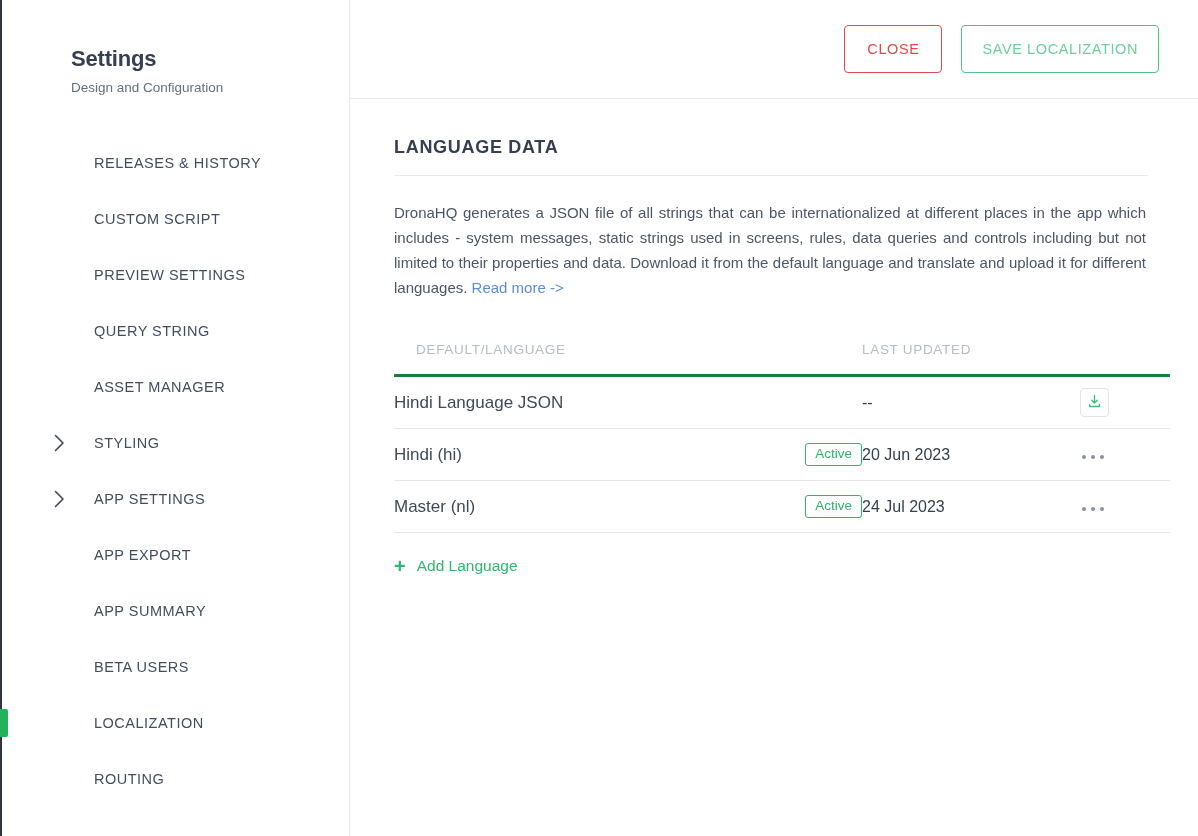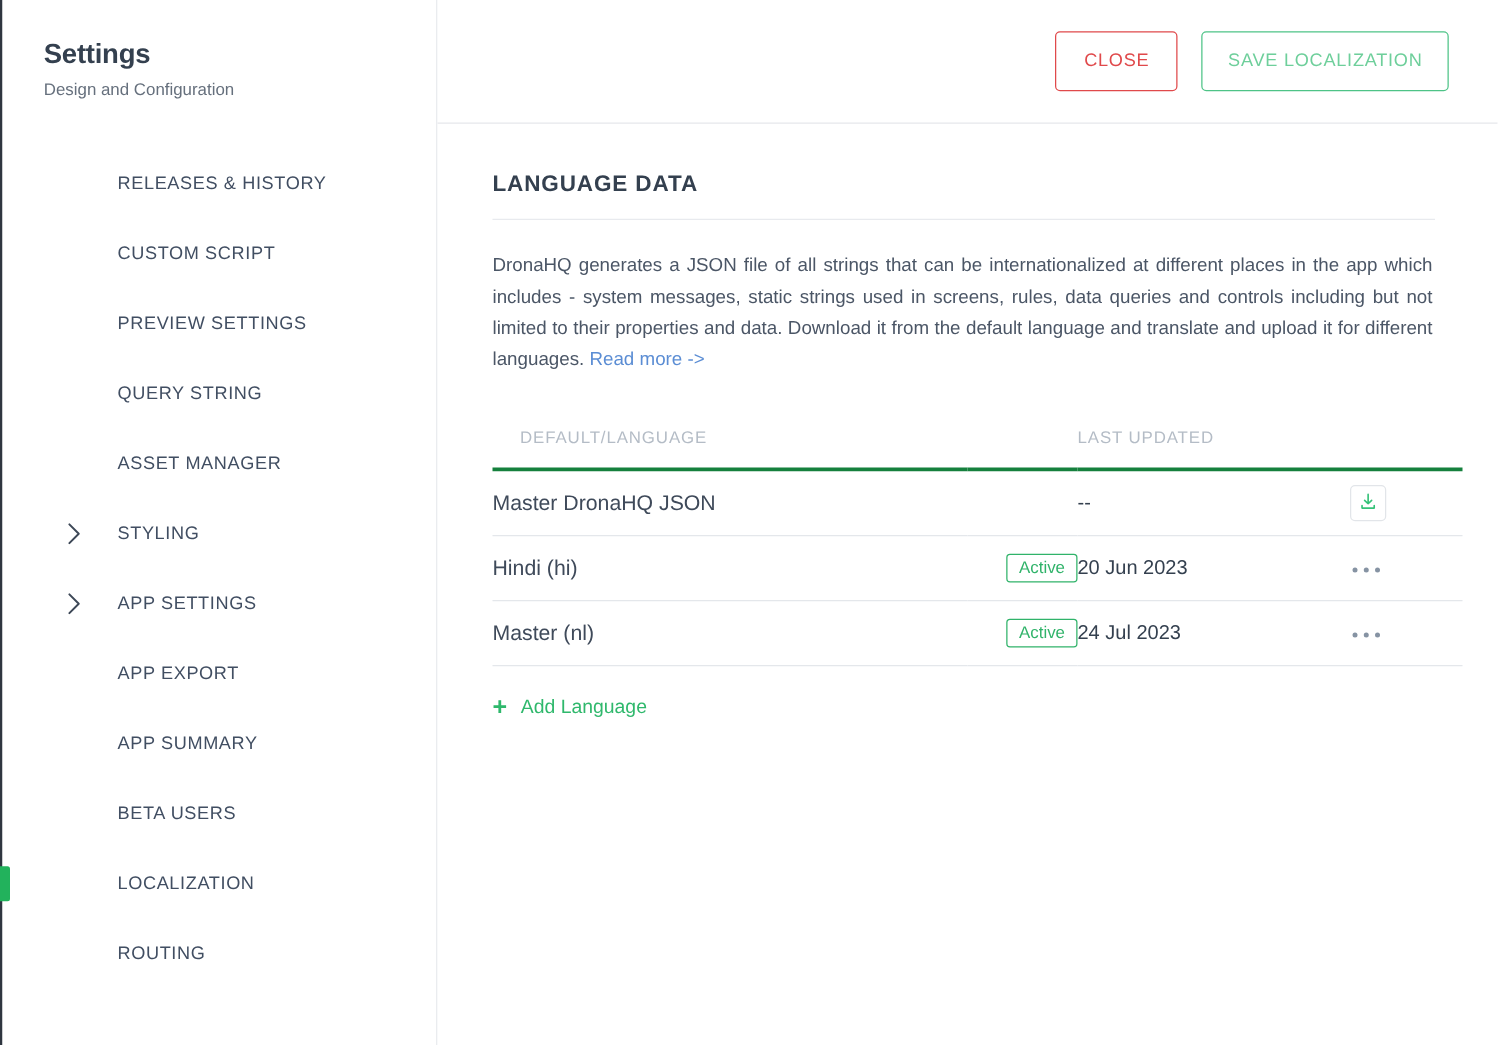--- a/index.html
+++ b/index.html
@@ -31,21 +31,22 @@
     position: relative;
     width: 348px;
     min-width: 348px;
     height: 836px;
     background: #ffffff;
     border-right: 1px solid #e3e6ea;
     box-sizing: border-box;
   }
 
   .sidebar-header {
-    padding: 30px 0 0 33px;
+    padding: 30px 0 0 69px;
+    margin-top: 16px;
   }
   .sidebar-title {
     font-size: 22px;
     font-weight: bold;
     color: #34404f;
     letter-spacing: -0.2px;
     line-height: 1.2;
     margin: 0;
   }
   .sidebar-subtitle {
@@ -345,21 +346,21 @@
         <thead>
           <tr>
             <th class="col-lang">DEFAULT/LANGUAGE</th>
             <th class="col-badge"></th>
             <th class="col-date">LAST UPDATED</th>
             <th class="col-action"></th>
           </tr>
         </thead>
         <tbody id="table-body">
             <tr>
-              <td class="cell-lang">Master DronaHQ JSON</td>
+              <td class="cell-lang">Hindi Language JSON</td>
               <td class="cell-badge"></td>
               <td class="cell-date">--</td>
               <td class="cell-action"><button class="icon-btn">
                   <span><svg width="15" height="15" viewBox="0 0 16 16" fill="none" xmlns="http://www.w3.org/2000/svg">
                       <path d="M8 1.6V9.6M8 9.6L5 6.7M8 9.6L11 6.7" stroke="#34c278" stroke-width="1.4" stroke-linecap="round" stroke-linejoin="round"></path>
                       <path d="M2.8 11.1V13.3H13.2V11.1" stroke="#34c278" stroke-width="1.4" stroke-linecap="round" stroke-linejoin="round"></path>
                     </svg></span>
                 </button></td>
             </tr>
             <tr>

